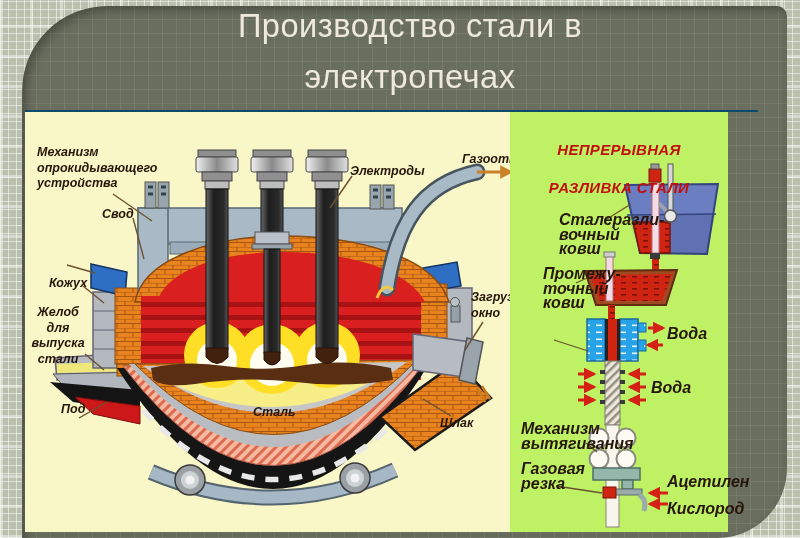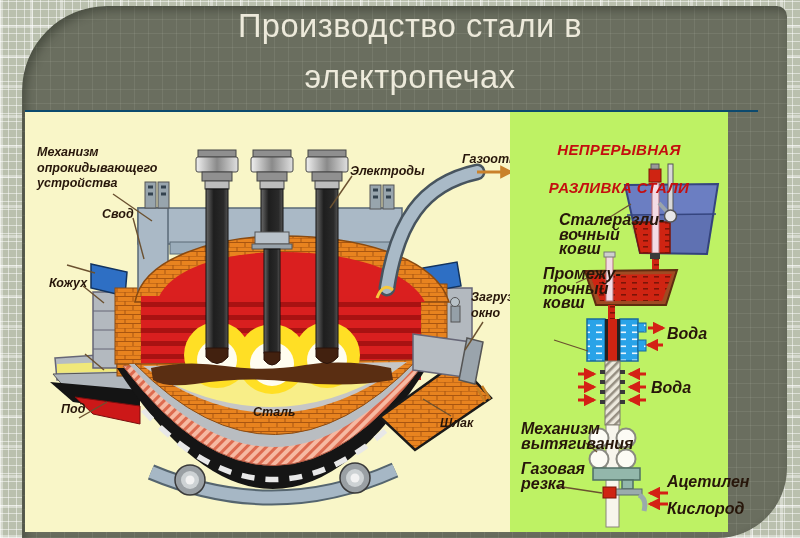--- a/index.html
+++ b/index.html
@@ -226,20 +226,23 @@
         <path d="M458,210 L440,238"></path>
         <path d="M426,304 L398,287"></path>
       </g>
     </svg>
 
     <div class="lbl" style="left:12px;top:33px;">Механизм
 опрокидывающего
 устройства</div>
     <div class="lbl" style="left:77px;top:95px;">Свод</div>
     <div class="lbl" style="left:24px;top:164px;">Кожух</div>
+    <div class="lbl center" style="left:0px;top:193px;width:66px;">Желоб для
+выпуска
+стали</div>
     <div class="lbl" style="left:27px;top:290px;padding-left:9px;">Под</div>
     <div class="lbl" style="left:325px;top:52px;">Электроды</div>
     <div class="lbl" style="left:437px;top:40px;">Газоотвод</div>
     <div class="lbl" style="left:446px;top:178px;">Загрузочное
 окно</div>
     <div class="lbl" style="left:228px;top:293px;">Сталь</div>
     <div class="lbl" style="left:415px;top:304px;">Шлак</div>
   </div>
 
   <div class="casting-area">

